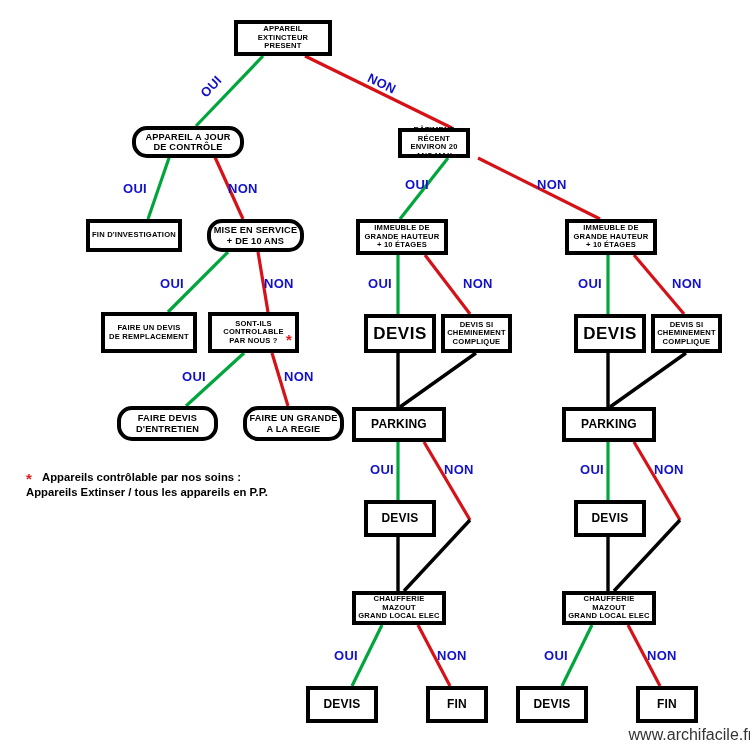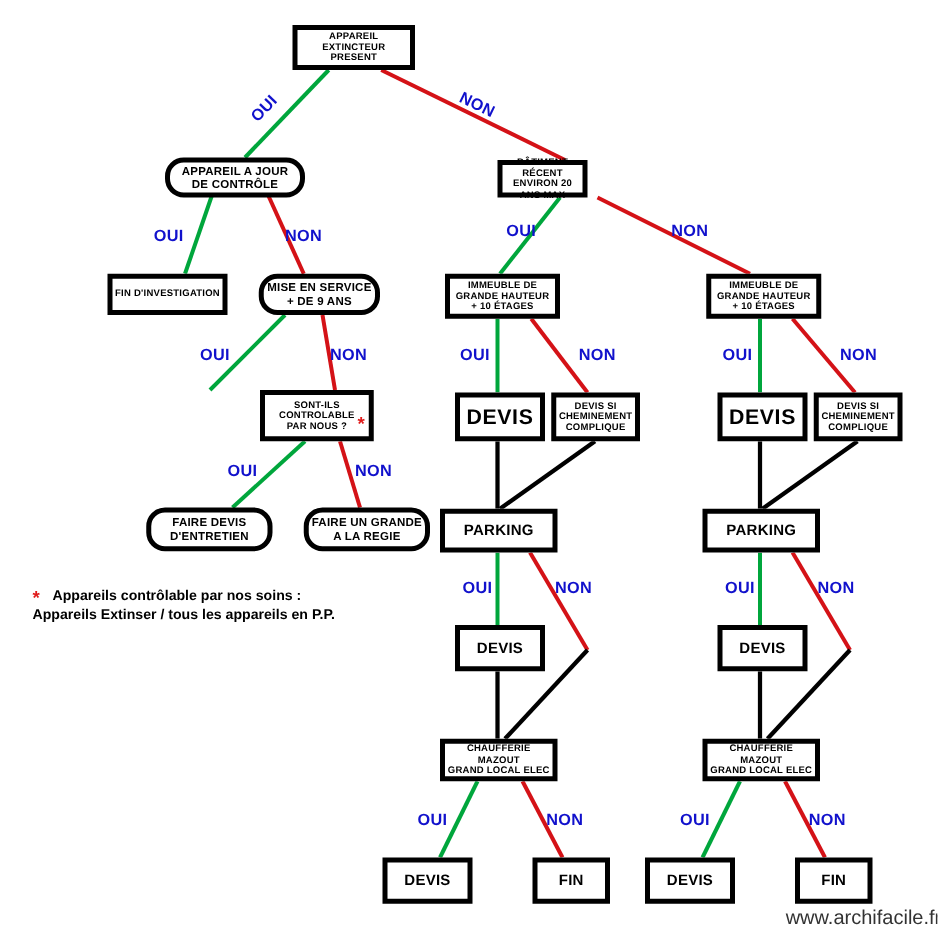--- a/index.html
+++ b/index.html
@@ -171,35 +171,39 @@
   <span>BÂTIMENT RÉCENT
 ENVIRON 20 ANS MAX</span>
 </div>
 
 <div class="node-box sz-tiny" style="left:86px; top:219px; width:96px; height:33px;">
   <span>FIN D'INVESTIGATION</span>
 </div>
 
 <div class="node-box sz-small" style="left:207px; top:219px; width:97px; height:33px;">
   <span>MISE EN SERVICE
-+ DE 9 ANS</span>
++ DE 10 ANS</span>
 </div>
 
 <div class="node-box sz-tiny" style="left:356px; top:219px; width:92px; height:36px;">
   <span>IMMEUBLE DE
 GRANDE HAUTEUR
 + 10 ÉTAGES</span>
 </div>
 
 <div class="node-box sz-tiny" style="left:565px; top:219px; width:92px; height:36px;">
   <span>IMMEUBLE DE
 GRANDE HAUTEUR
 + 10 ÉTAGES</span>
 </div>
 
+<div class="node-box sz-tiny" style="left:101px; top:312px; width:96px; height:41px;">
+  <span>FAIRE UN DEVIS
+DE REMPLACEMENT</span>
+</div>
 
 <div class="node-box sz-tiny" style="left:208px; top:312px; width:91px; height:41px;">
   <span>SONT-ILS
 CONTROLABLE
 PAR NOUS ?</span>
   <span class="asterisk" style="right:3px; bottom:2px;">*</span>
 </div>
 
 <div class="node-box sz-big" style="left:364px; top:314px; width:72px; height:39px;">
   <span>DEVIS</span>

